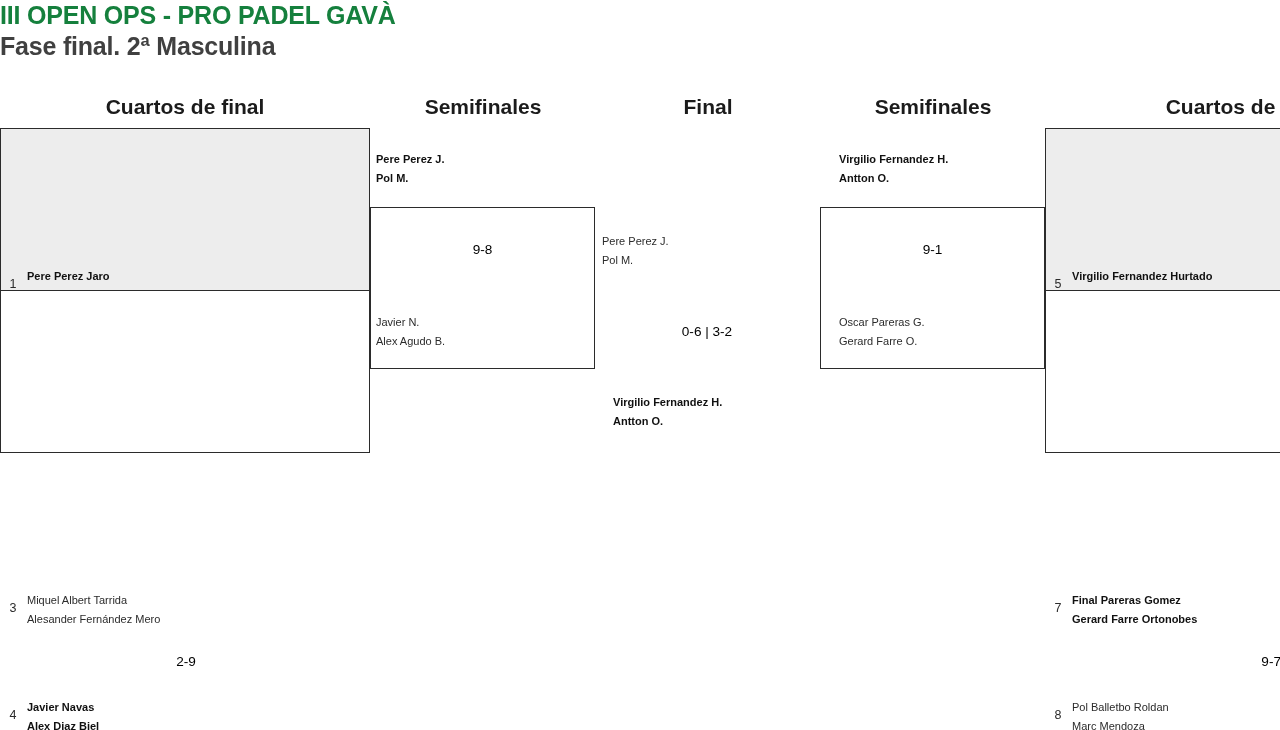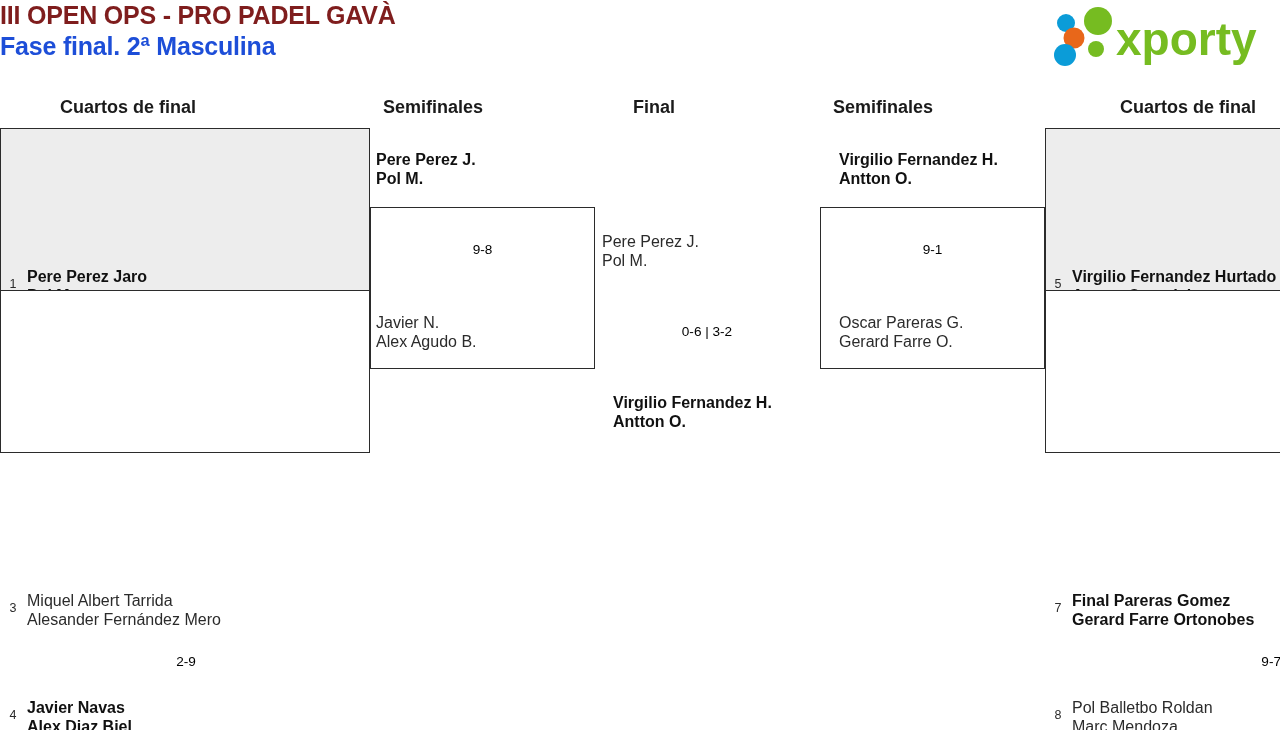--- a/index.html
+++ b/index.html
@@ -9,48 +9,48 @@
     font-family: "Liberation Sans", sans-serif;
     color: #1a1a1a;
     overflow: hidden;
   }
   #root { position: relative; width: 1280px; height: 730px; }
 
   
   .title-block { position: absolute; left: 0; top: 0; width: 780px; }
   .title-line1 {
     font-size: 25px; font-weight: 700; line-height: 31px;
-    letter-spacing: -0.2px; color: #7f1d1d; white-space: nowrap;
+    letter-spacing: -0.2px; color: #15803d; white-space: nowrap;
   }
   .title-line2 {
     font-size: 25px; font-weight: 700; line-height: 31px;
-    letter-spacing: -0.2px; color: #1d4ed8; white-space: nowrap;
+    letter-spacing: -0.2px; color: #404040; white-space: nowrap;
   }
 
   .logo { position: absolute; left: 1050px; top: 5px; width: 226px; height: 62px; }
   .logo svg { display: block; }
 
   
   .round-header {
     position: absolute; top: 96px;
-    font-size: 18px; font-weight: 700; color: #1b1b1b;
-    text-align: left; line-height: 22px; white-space: nowrap;
+    font-size: 21px; font-weight: 700; color: #1b1b1b;
+    text-align: center; line-height: 22px; white-space: nowrap;
   }
 
   
   .mbox { position: absolute; border: 1.5px solid #2b2b2b; }
   .mbox.shade { background: #ededed; }
   .mbox.plain { background: #ffffff; }
 
   
   .cbox { position: absolute; border: 1.5px solid #2b2b2b; background: transparent; }
 
   
   .team {
-    position: absolute; font-size: 16px; line-height: 19px;
+    position: absolute; font-size: 11px; line-height: 19px;
     color: #2b2b2b; white-space: nowrap;
   }
   .team.win { font-weight: 700; color: #111; }
   .team.right { text-align: left; }
 
   .seed {
     position: absolute; font-size: 12.5px; color: #2b2b2b;
     line-height: 14px; width: 16px; text-align: center;
   }
 
@@ -64,30 +64,20 @@
 </head>
 <body>
 
 <div id="root">
 
   <div class="title-block">
     <div class="title-line1">III OPEN OPS - PRO PADEL GAVÀ</div>
     <div class="title-line2">Fase final. 2ª Masculina</div>
   </div>
 
-  <div class="logo">
-    <svg width="226" height="62" viewBox="0 0 226 62" xmlns="http://www.w3.org/2000/svg">
-      <circle cx="16" cy="18" r="9" fill="#0b9cd8"></circle>
-      <circle cx="24" cy="33" r="10.5" fill="#e8671a"></circle>
-      <circle cx="15" cy="50" r="11" fill="#0b9cd8"></circle>
-      <circle cx="48" cy="16" r="14" fill="#76bc21"></circle>
-      <circle cx="46" cy="44" r="8" fill="#76bc21"></circle>
-      <text x="66" y="50" font-family="Liberation Sans, sans-serif" font-size="46" font-weight="700" fill="#76bc21">xporty</text>
-    </svg>
-  </div>
 
   <div class="round-header" style="left:60px;  width:250px;">Cuartos de final</div>
   <div class="round-header" style="left:383px; width:200px;">Semifinales</div>
   <div class="round-header" style="left:633px; width:150px;">Final</div>
   <div class="round-header" style="left:833px; width:200px;">Semifinales</div>
   <div class="round-header" style="left:1120px;width:250px;">Cuartos de final</div>
 
   <div class="mbox shade" style="left:0px; top:128px; width:370px; height:163px;">
     <div class="seed" style="left:4px;  top:148px;">1</div>
     <div class="team win" style="left:26px; top:138px;">Pere Perez Jaro</div>

